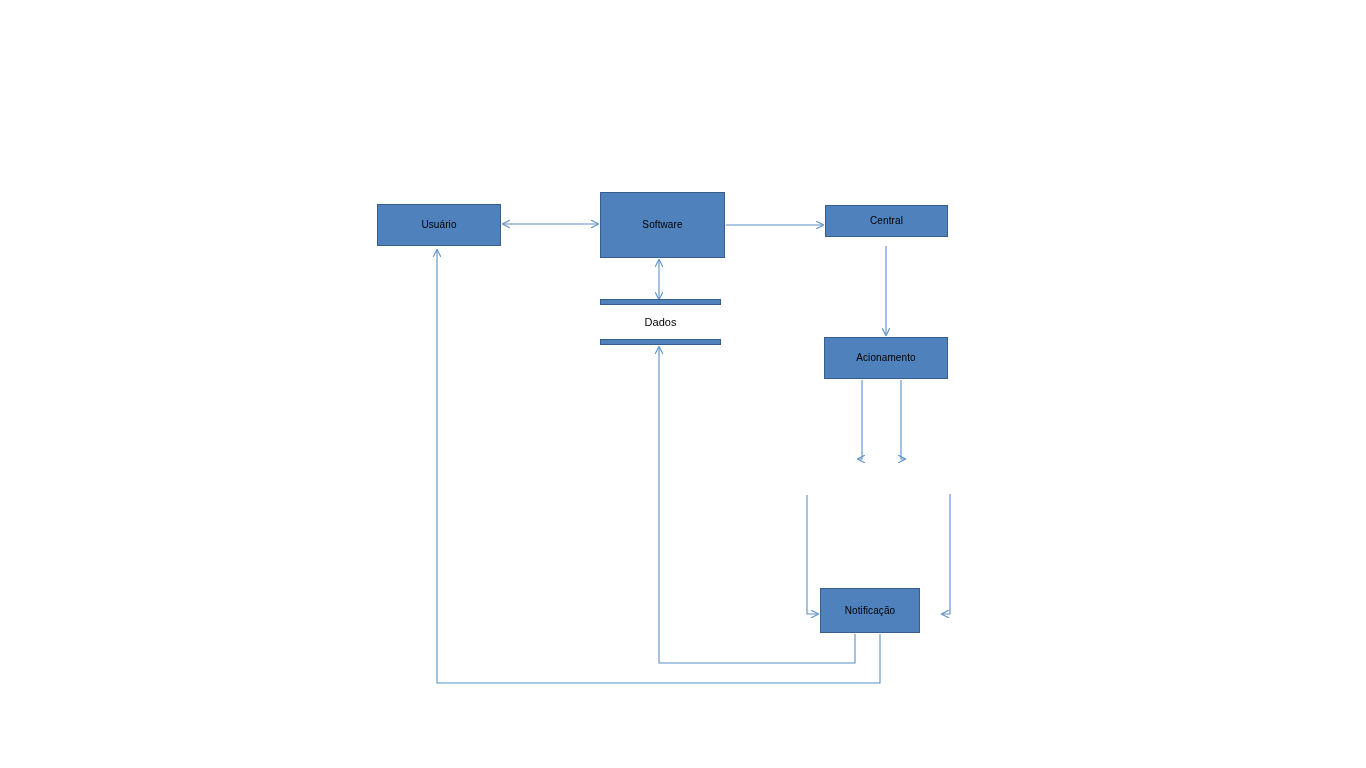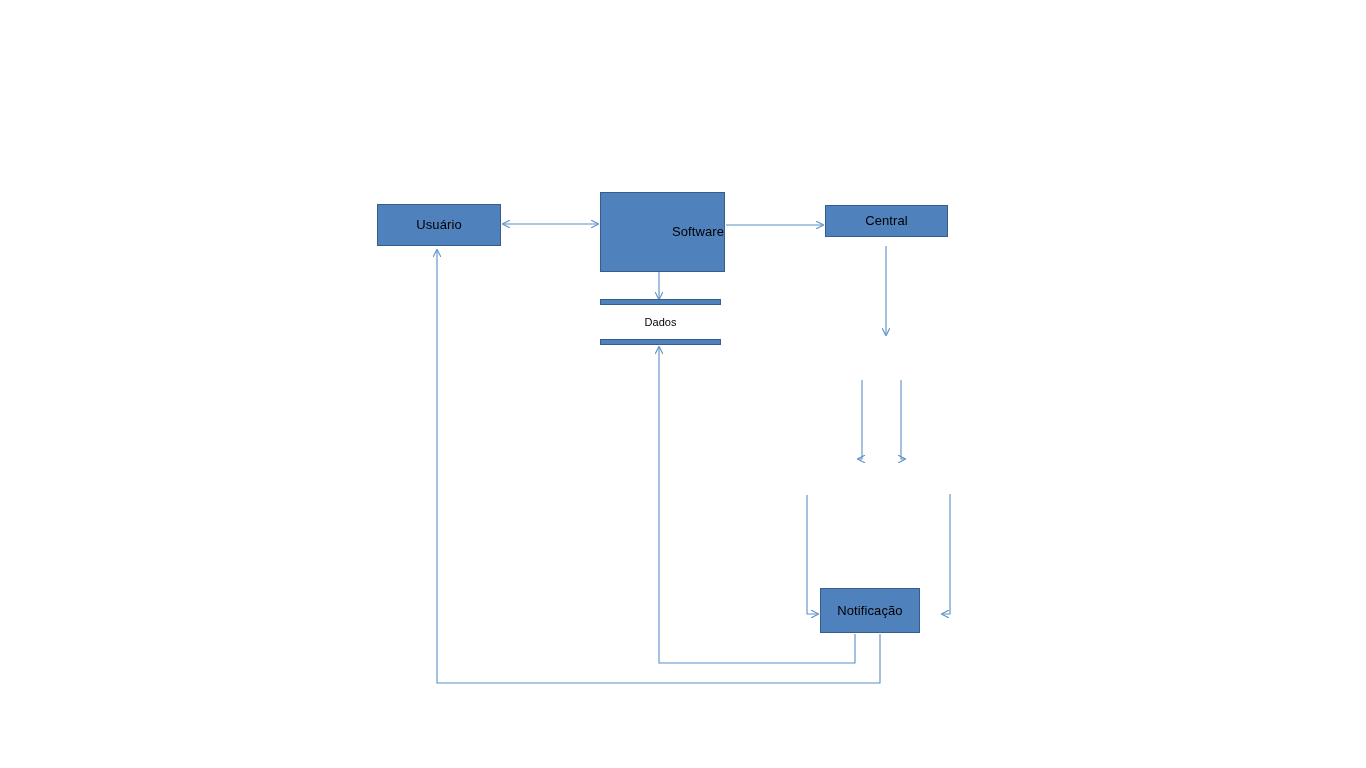--- a/index.html
+++ b/index.html
@@ -31,21 +31,21 @@
   .node {
     position: absolute;
     box-sizing: border-box;
     background: #4F81BD;
     border: 1px solid #385D8A;
     color: #000000;
     display: flex;
     align-items: center;
     justify-content: center;
     text-align: center;
-    font-size: 13px;
+    font-size: 10px;
     line-height: 1.2;
     letter-spacing: 0.1px;
     font-family: "Liberation Sans", sans-serif;
   }
   .node.ellipse {
     border-radius: 50%;
   }
   .store {
     position: absolute;
     box-sizing: border-box;
@@ -110,28 +110,31 @@
 
       <path d="M 880 634 L 880 683 L 437 683 L 437 250" marker-end="url(#arrow-end)"></path>
 
     </g>
   </svg>
 
   <div class="node" style="left:377px; top:204px; width:124px; height:42px;">
     <span>Usuário</span>
   </div>
 
-  <div class="node" style="left:600px; top:192px; width:125px; height:80px;justify-content:flex-end;">
+  <div class="node" style="left:600px; top:192px; width:125px; height:66px;">
     <span>Software</span>
   </div>
 
   <div class="node" style="left:825px; top:205px; width:123px; height:32px;">
     <span>Central</span>
   </div>
 
+  <div class="node" style="left:824px; top:337px; width:124px; height:42px;">
+    <span>Acionamento</span>
+  </div>
 
 
 
   <div class="node" style="left:820px; top:588px; width:100px; height:45px;">
     <span>Notificação</span>
   </div>
 
   <div class="store" style="left:600px; top:299px; width:121px; height:46px;">
     <div class="store-bar top"></div>
     <div class="store-label">Dados</div>

